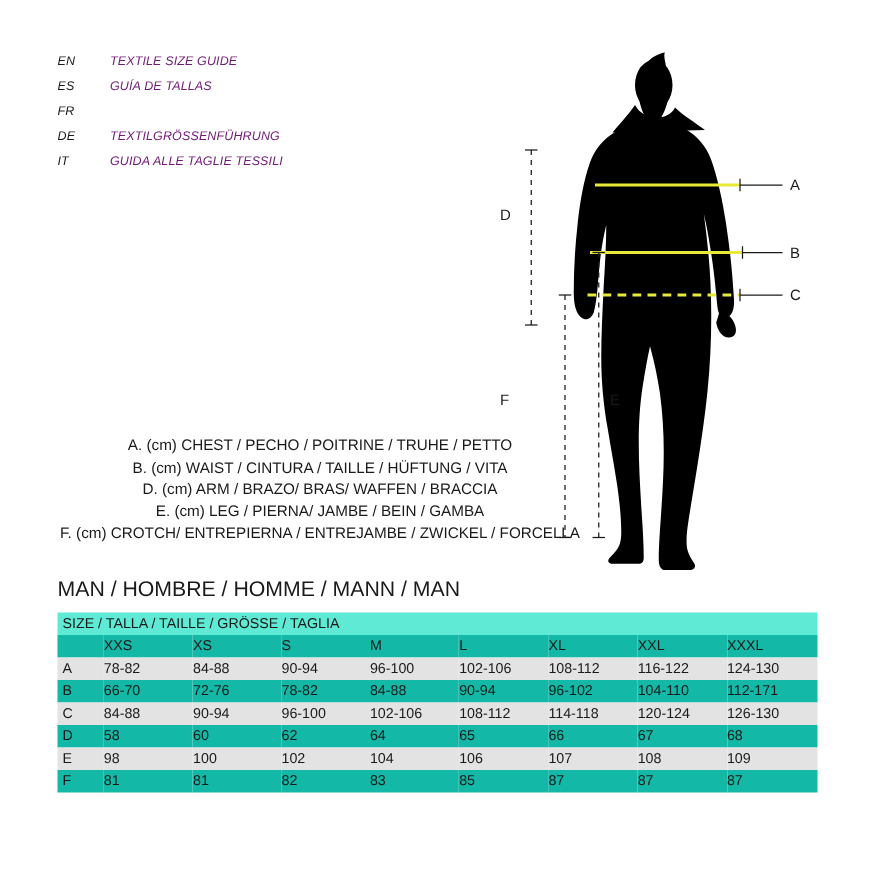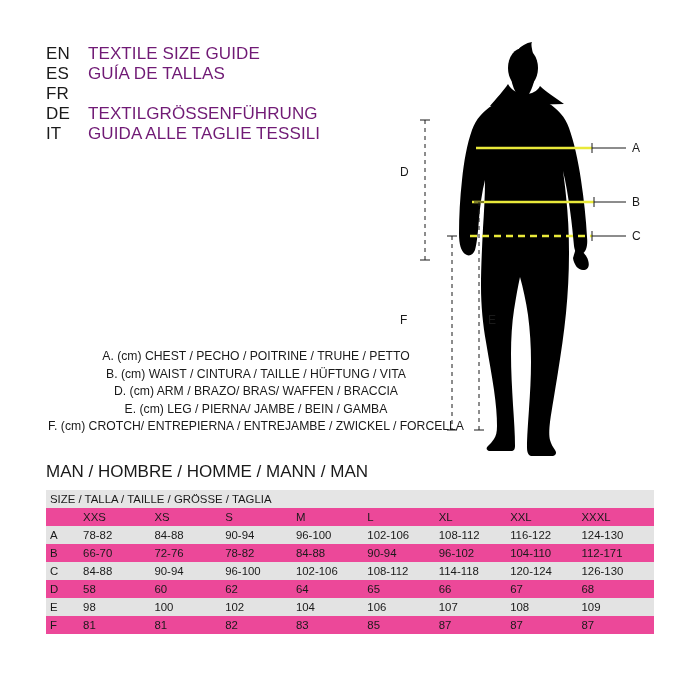--- a/index.html
+++ b/index.html
@@ -18,24 +18,25 @@
 
   
   #lang-block {
     position: absolute;
     left: 46px;
     top: 44px;
     width: 330px;
   }
   .lang-row {
     display: flex;
-    align-items: center;
+    align-items: flex-start;
     height: 20px;
-    font-size: 17px;
+    font-size: 10px;
     letter-spacing: 0.1px;
+    font-style: italic;
   }
   .lang-code {
     width: 42px;
     flex: 0 0 42px;
     color: #1a1a1a;
   }
   .lang-text {
     color: #701a75;
   }
 
@@ -82,22 +83,22 @@
   }
   #size-table td, #size-table th {
     padding: 0;
     text-align: left;
     font-weight: normal;
     height: 18px;
     vertical-align: middle;
   }
   #size-table tr { height: 18px; }
   .row-shaded { background: #e3e3e3; }
-  .row-plain  { background: #ec4899; }
-  .row-head   { background: #e5e5e5; }
+  .row-plain  { background: #14b8a6; }
+  .row-head   { background: #5eead4; }
   .cell-label {
     width: 38px;
     padding-left: 4px !important;
   }
   .cell-val {
     width: 81px;
   }
   .title-cell {
     padding-left: 4px !important;
     font-size: 11.4px;

